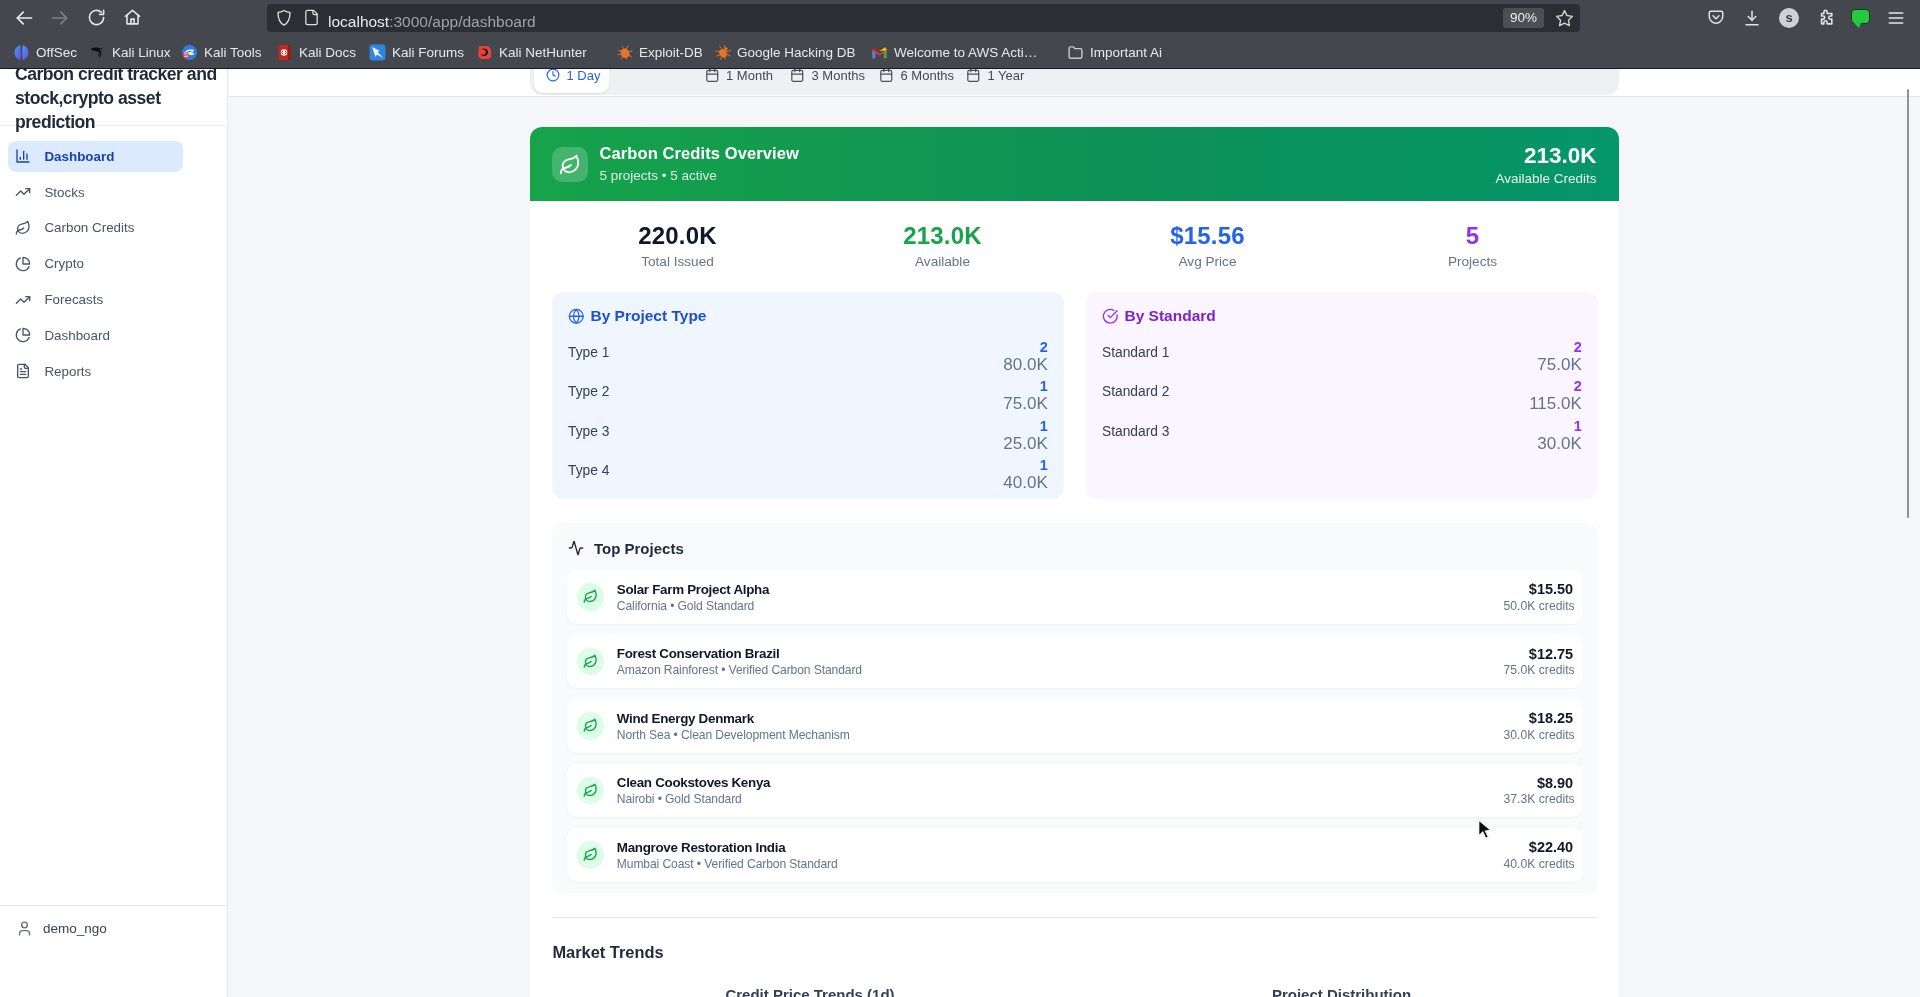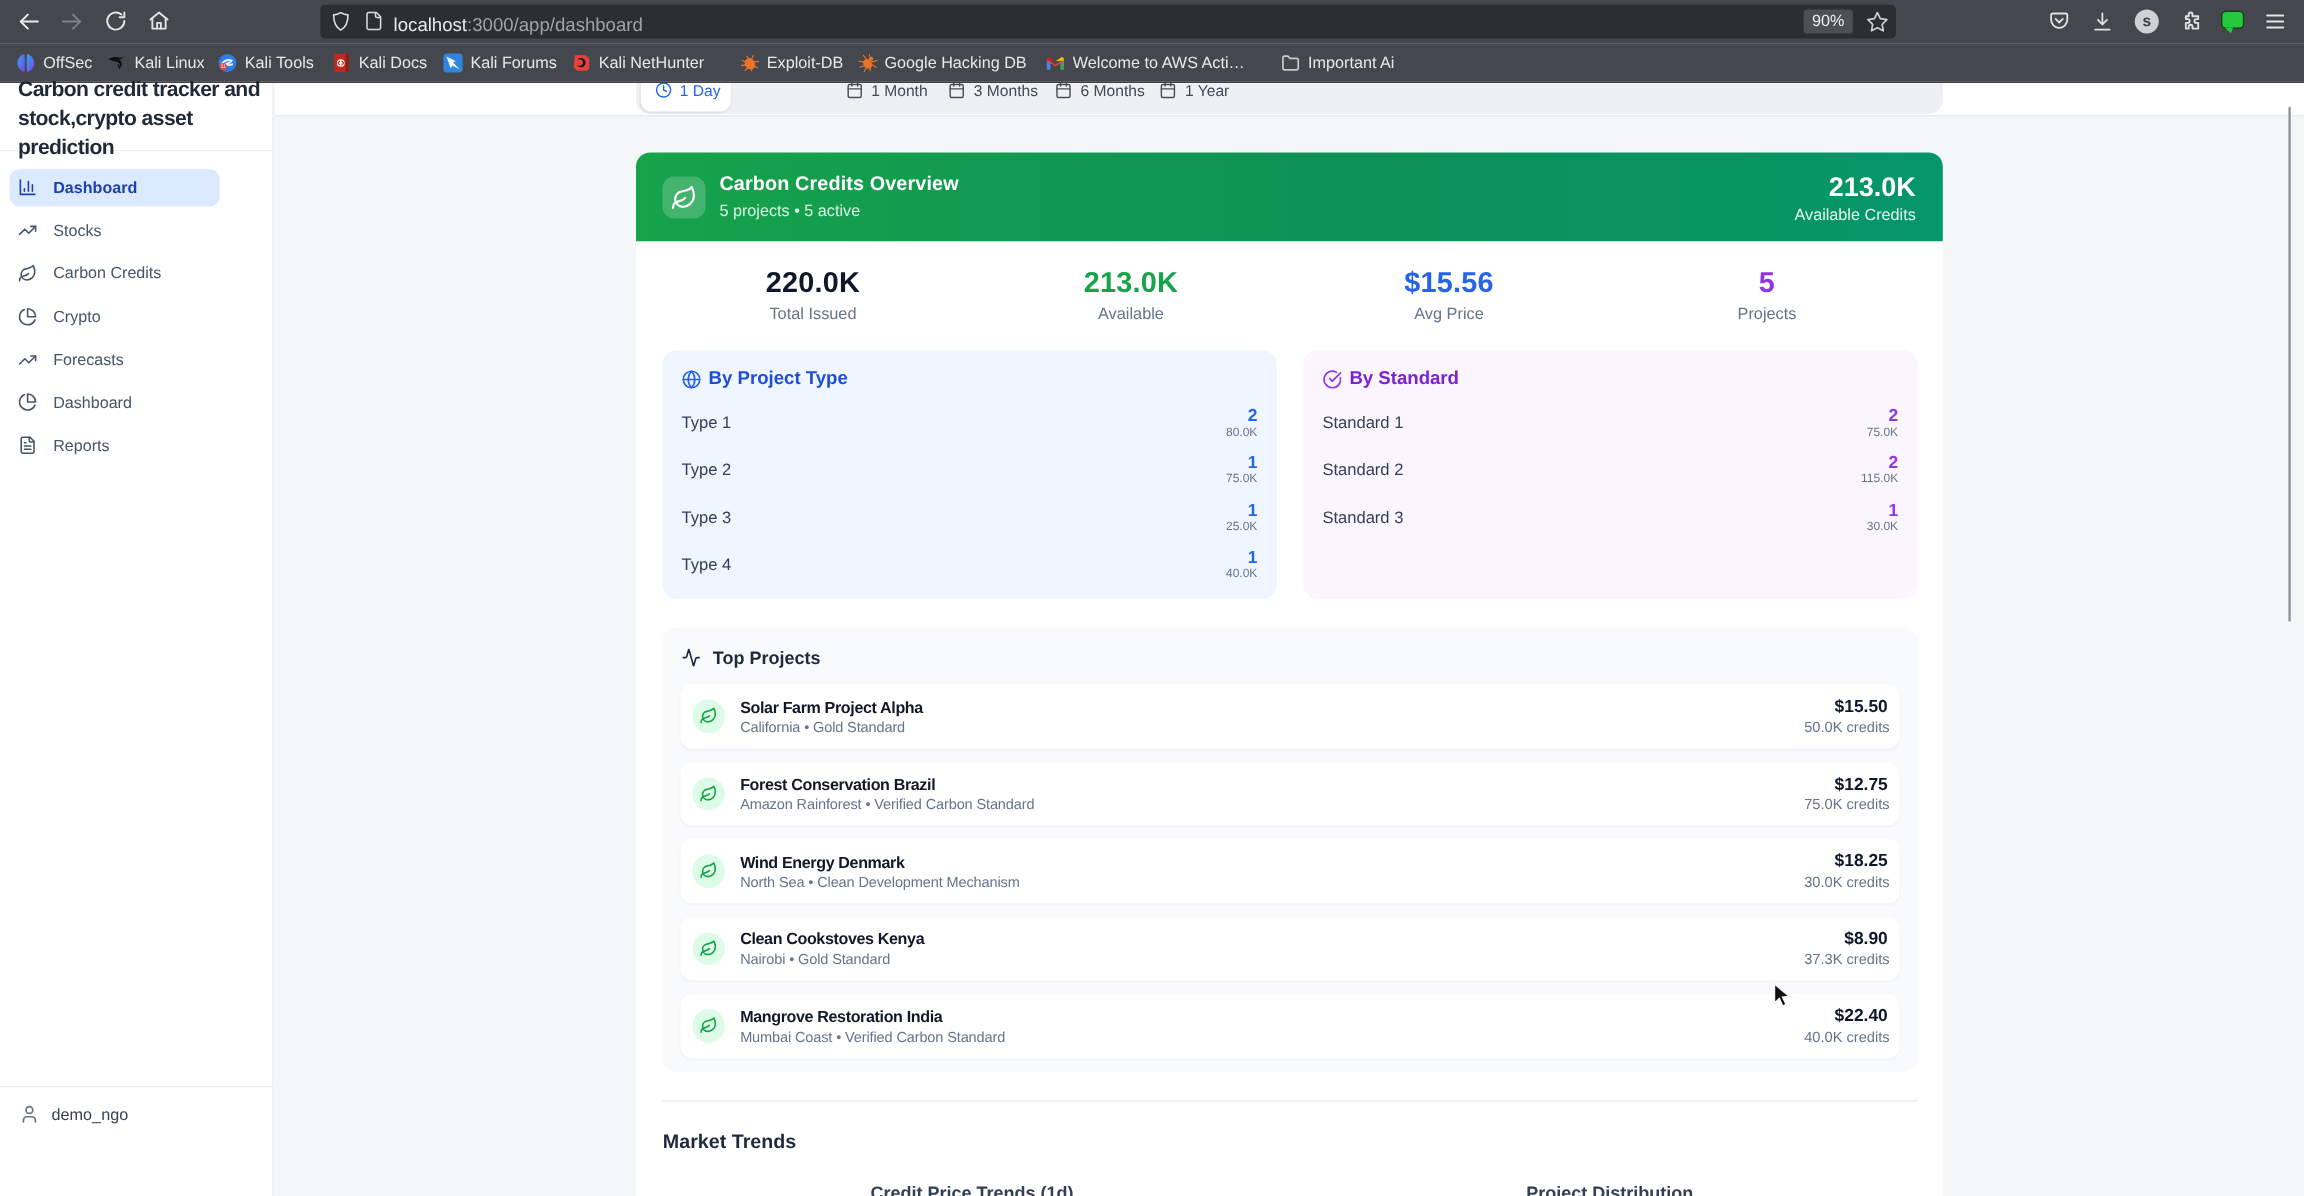--- a/index.html
+++ b/index.html
@@ -30,21 +30,21 @@
   
   #card { position:absolute; left:530px; top:58px; width:1089px; height:870px; background:#ffffff; border-radius:12px 12px 0 0; }
   #greenhead { position:absolute; left:0; top:0; width:1089px; height:74px; border-radius:12px 12px 0 0; background:linear-gradient(90deg,#16a34a 0%,#0d9157 55%,#059669 100%); }
   .stat { position:absolute; top:95px; width:251px; text-align:center; }
   .stat .num { font-size:24px; font-weight:bold; letter-spacing:0.2px; }
   .stat .lbl { margin-top:3.5px; font-size:13.6px; color:#64748b; }
   .panel { position:absolute; top:165.4px; width:511.4px; height:207px; border-radius:12px; }
   .phead { position:absolute; left:15.6px; top:14.5px; display:flex; align-items:center; font-size:15.5px; font-weight:bold; }
   .prow-l { position:absolute; left:15.6px; font-size:13.8px; color:#334155; }
   .prow-n { position:absolute; right:16px; font-size:14.5px; font-weight:bold; text-align:right; }
-  .prow-s { position:absolute; right:16px; font-size:10px; color:#64748b; text-align:center;margin-left:28px; }
+  .prow-s { position:absolute; right:16px; font-size:17px; color:#64748b; text-align:center;margin-left:28px; }
   #topproj { position:absolute; left:22.4px; top:396px; width:1045.2px; height:370px; background:#f8fafc; border-radius:12px; }
   .trow { position:absolute; left:14.4px; width:1016.4px; height:53.5px; background:#ffffff; border-radius:10px; box-shadow:0 1px 2px rgba(15,23,42,0.04); }
   .trow .lc { position:absolute; left:9.8px; top:13px; width:27.5px; height:27.5px; border-radius:50%; background:#dcfce7; display:flex; align-items:center; justify-content:center; }
   .trow .tt { position:absolute; left:50px; top:11.5px; font-size:13.4px; letter-spacing:-0.3px; font-weight:bold; color:#111827; }
   .trow .ts { position:absolute; left:50px; top:28.5px; font-size:12.1px; letter-spacing:-0.1px; color:#64748b; }
   .trow .tp { position:absolute; right:10px; top:11px; font-size:14.5px; font-weight:bold; color:#0f172a; text-align:right; }
   .trow .tc { position:absolute; right:8.5px; top:28.5px; font-size:12.2px; color:#64748b; text-align:right; }
   #scrollbar { position:absolute; left:1906.5px; top:20px; width:2.5px; height:429px; background:#8f939b; border-radius:2px; }
 </style>
 </head>

